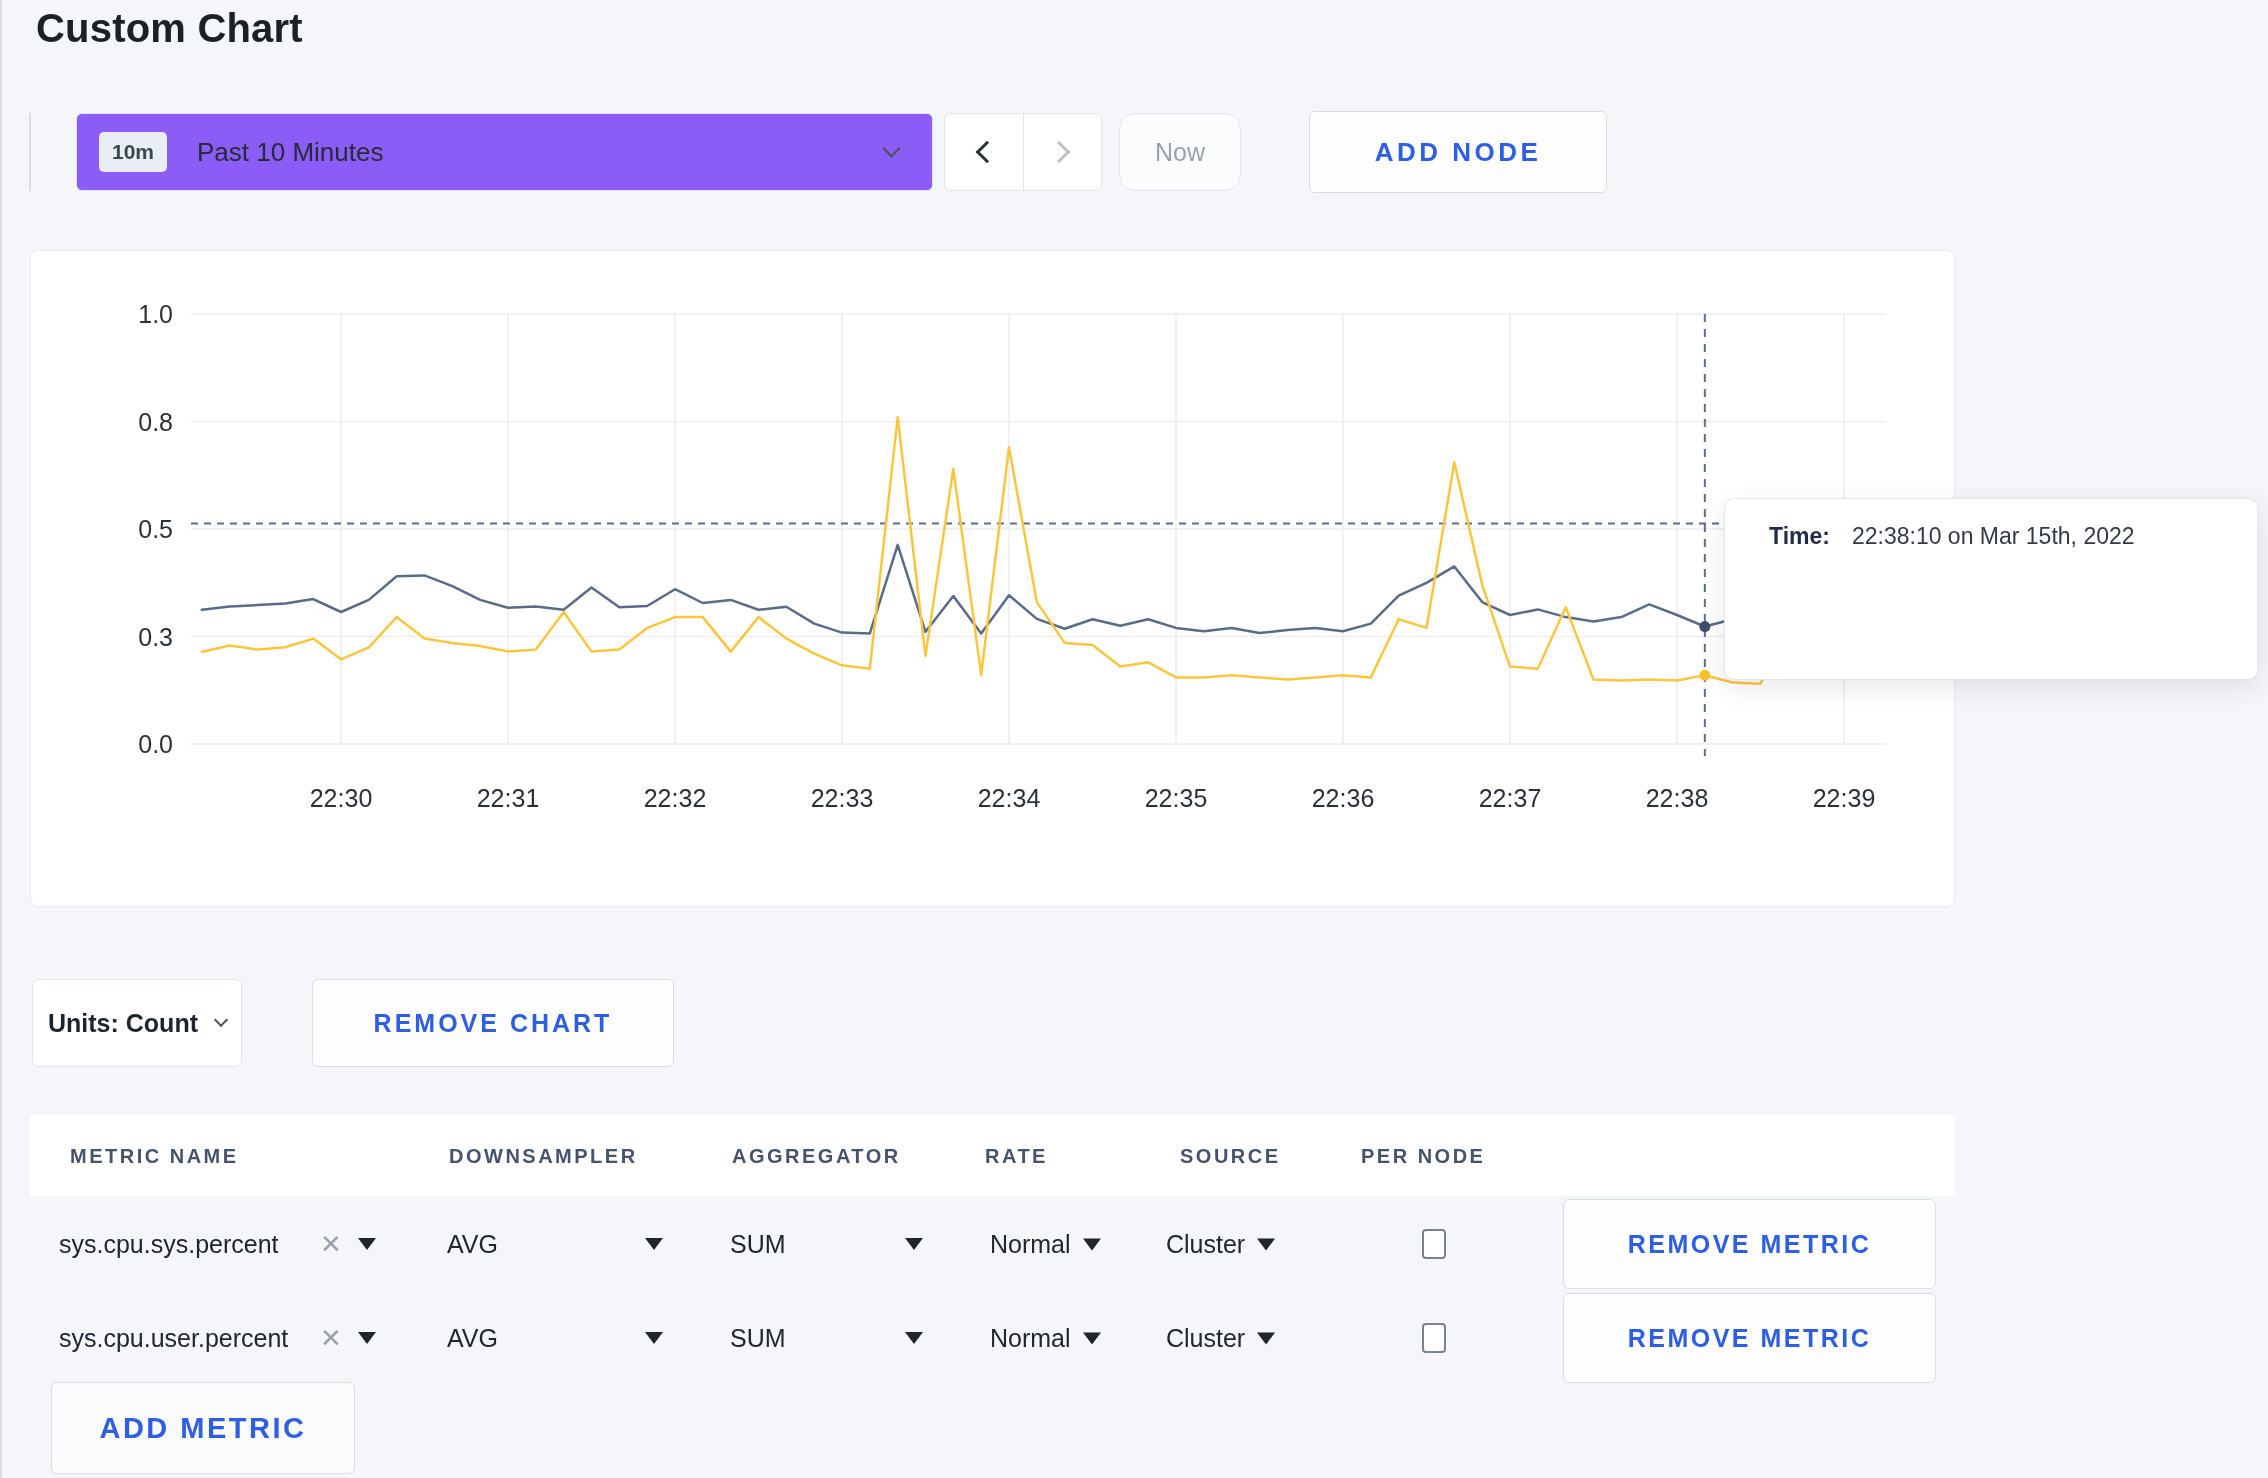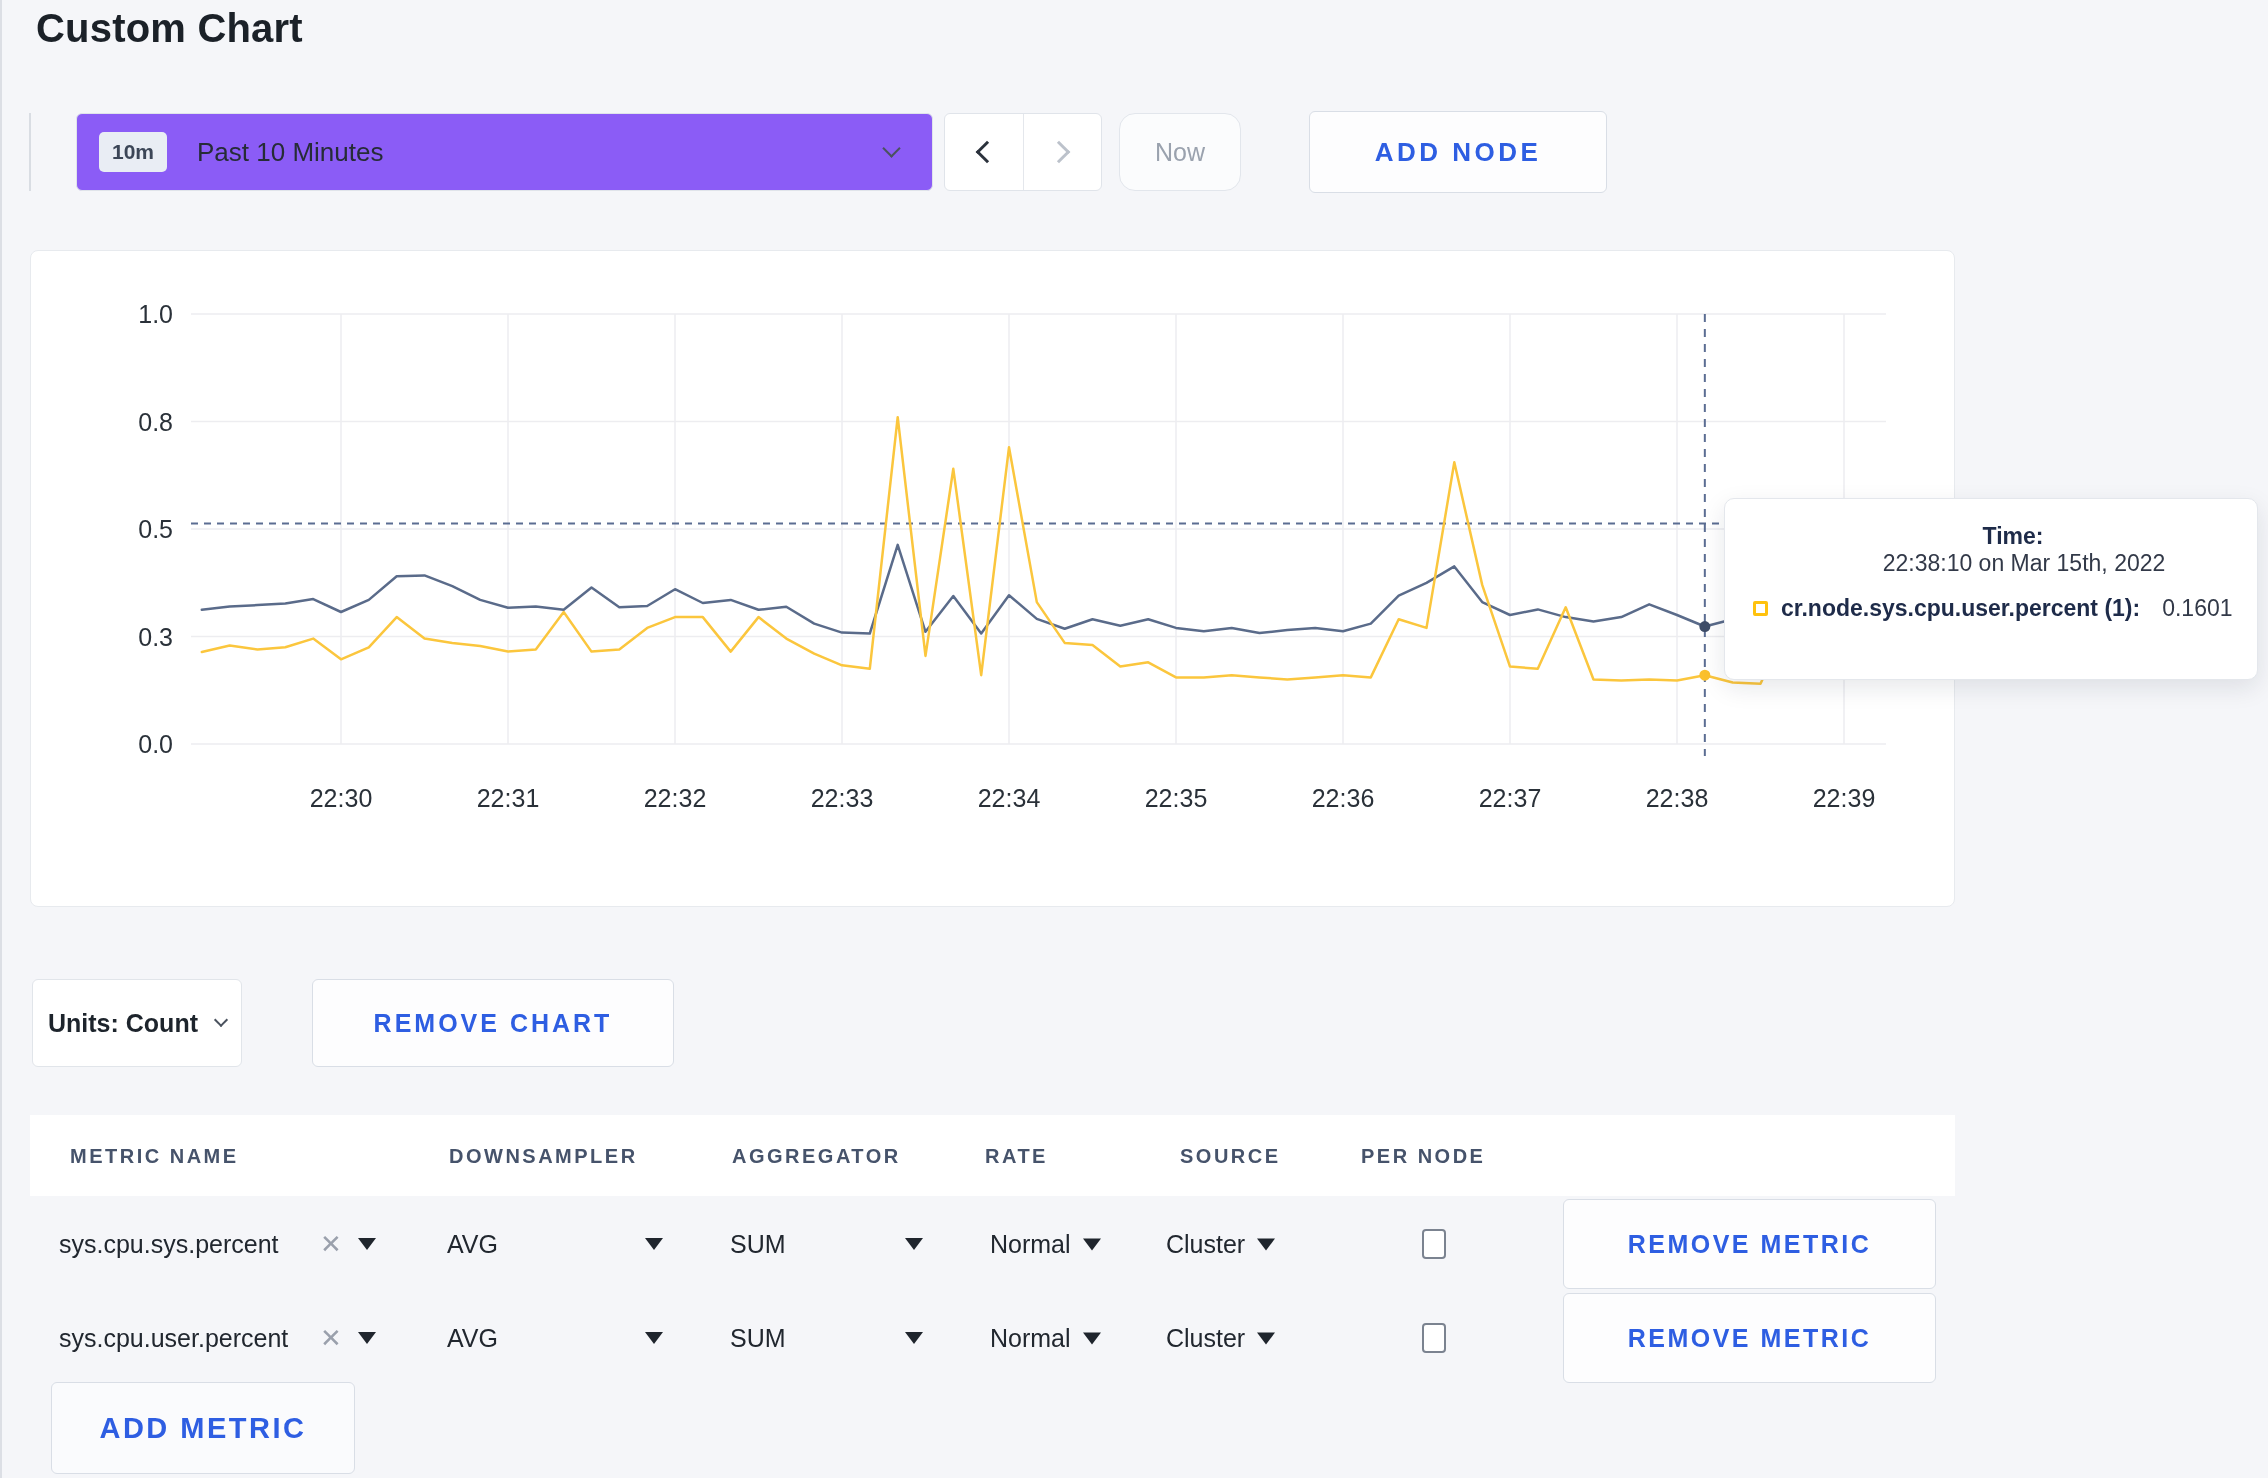--- a/index.html
+++ b/index.html
@@ -57,21 +57,21 @@
   .chart-card svg { display:block; }
 
   
   .chart-tooltip {
     position:absolute; left:1724px; top:498px; width:534px; height:182px;
     background:#fff; border:1px solid #e4e7ec; border-radius:10px;
     box-shadow:0 8px 24px rgba(20,30,50,.10);
     padding:24px 0 0 28px; z-index:6; font-size:23px;
   }
   .tt-row { display:flex; align-items:center; margin-bottom:15px; white-space:nowrap; }
-  .tt-time-row { margin-left:16px; margin-bottom:18px;flex-direction:column; }
+  .tt-time-row { margin-left:16px; margin-bottom:18px; }
   .tt-label { font-weight:700; color:#1e2b49; }
   .tt-value { color:#323948; margin-left:22px; }
   .tt-square { width:15px; height:15px; border-radius:2px; margin-right:13px; flex:none; }
 
   
   .units-select {
     position:absolute; left:32px; top:979px; width:210px; height:88px;
     background:#fff; border:1.5px solid #e1e5ea; border-radius:6px;
     display:flex; align-items:center; justify-content:center; cursor:pointer;
   }
@@ -165,25 +165,20 @@
       <circle cx="1673.8333333333333" cy="375.524" r="5.5" fill="#3f4d68"></circle>
       <circle cx="1673.8333333333333" cy="424.157" r="5.5" fill="#fbc02d"></circle>
     </svg>
 </div>
 
 <div class="chart-tooltip">
   <div class="tt-row tt-time-row">
     <span class="tt-label">Time:</span>
     <span class="tt-value">22:38:10 on Mar 15th, 2022</span>
   </div>
-  <div class="tt-row">
-    <span class="tt-square" style="border:3px solid #ffc20e;"></span>
-    <span class="tt-label">cr.node.sys.cpu.user.percent (1):</span>
-    <span class="tt-value">0.1601</span>
-  </div>
 </div>
 
 <div class="units-select">
   <span class="units-label">Units: Count</span>
   <span class="chev"></span>
 </div>
 <div class="btn-blue remove-chart-button">REMOVE CHART</div>
 
 <div class="mt-header">
   <span class="mt-h" style="left:40px">METRIC NAME</span>

